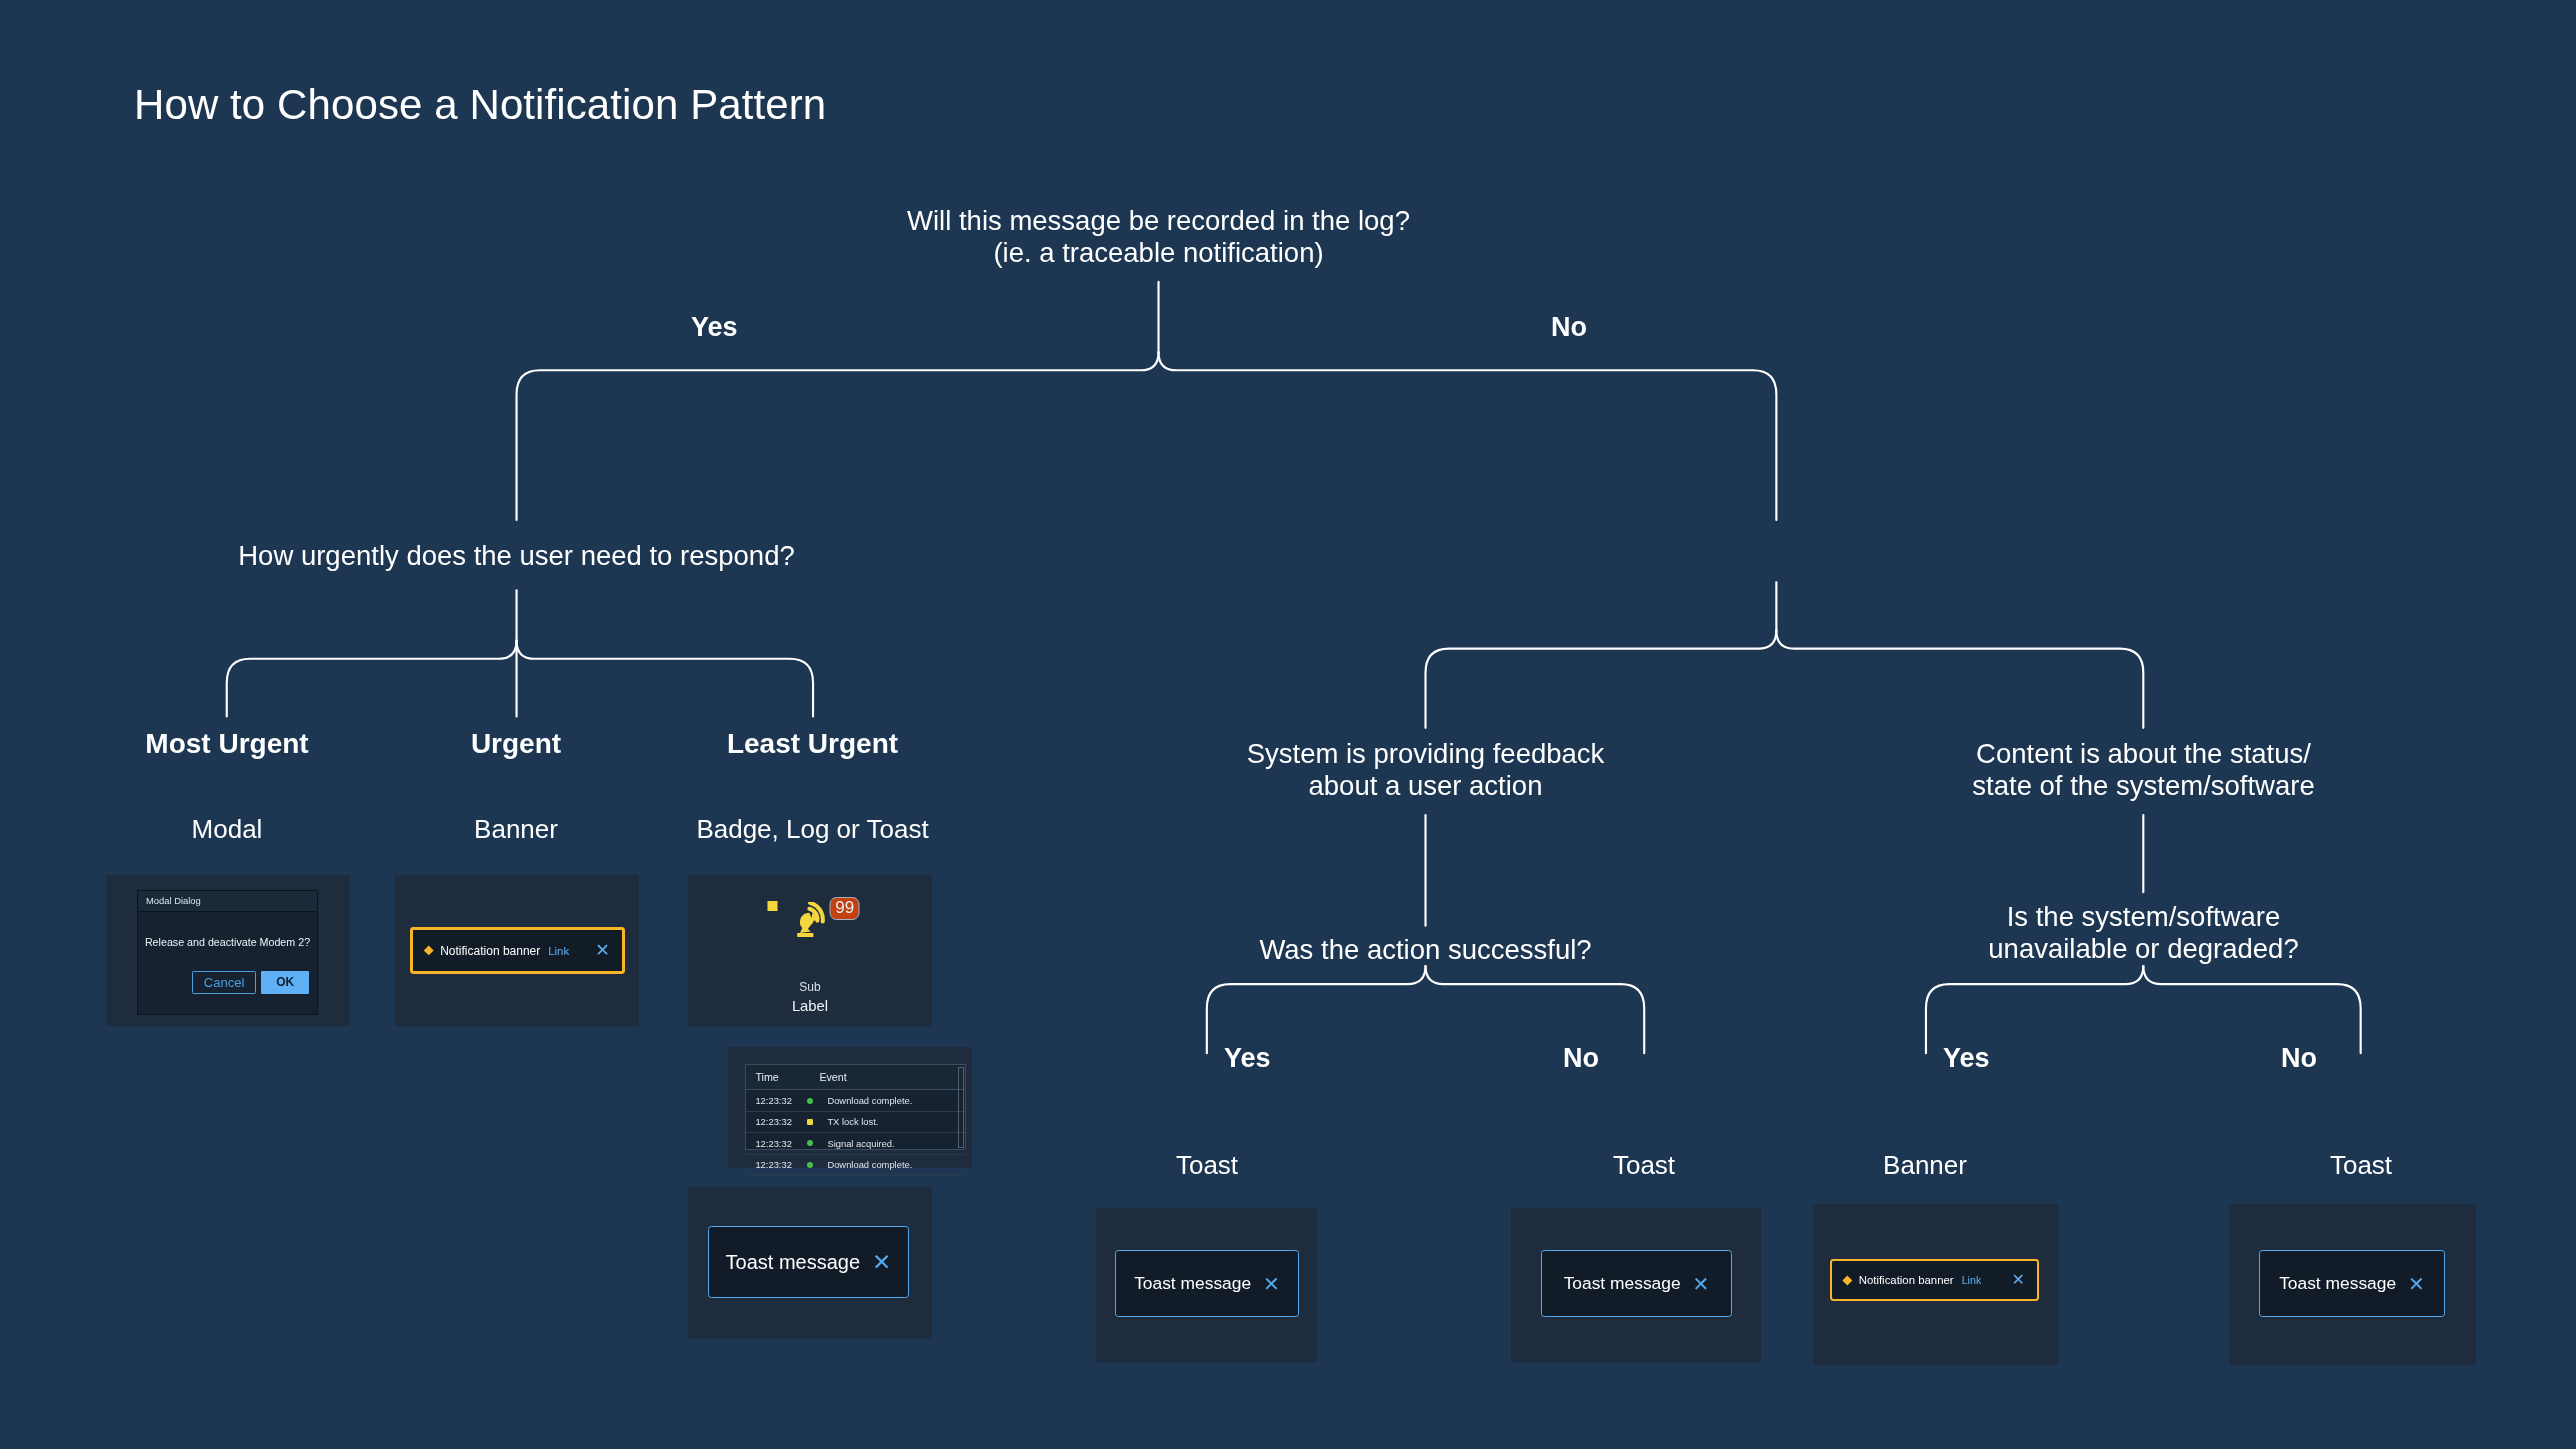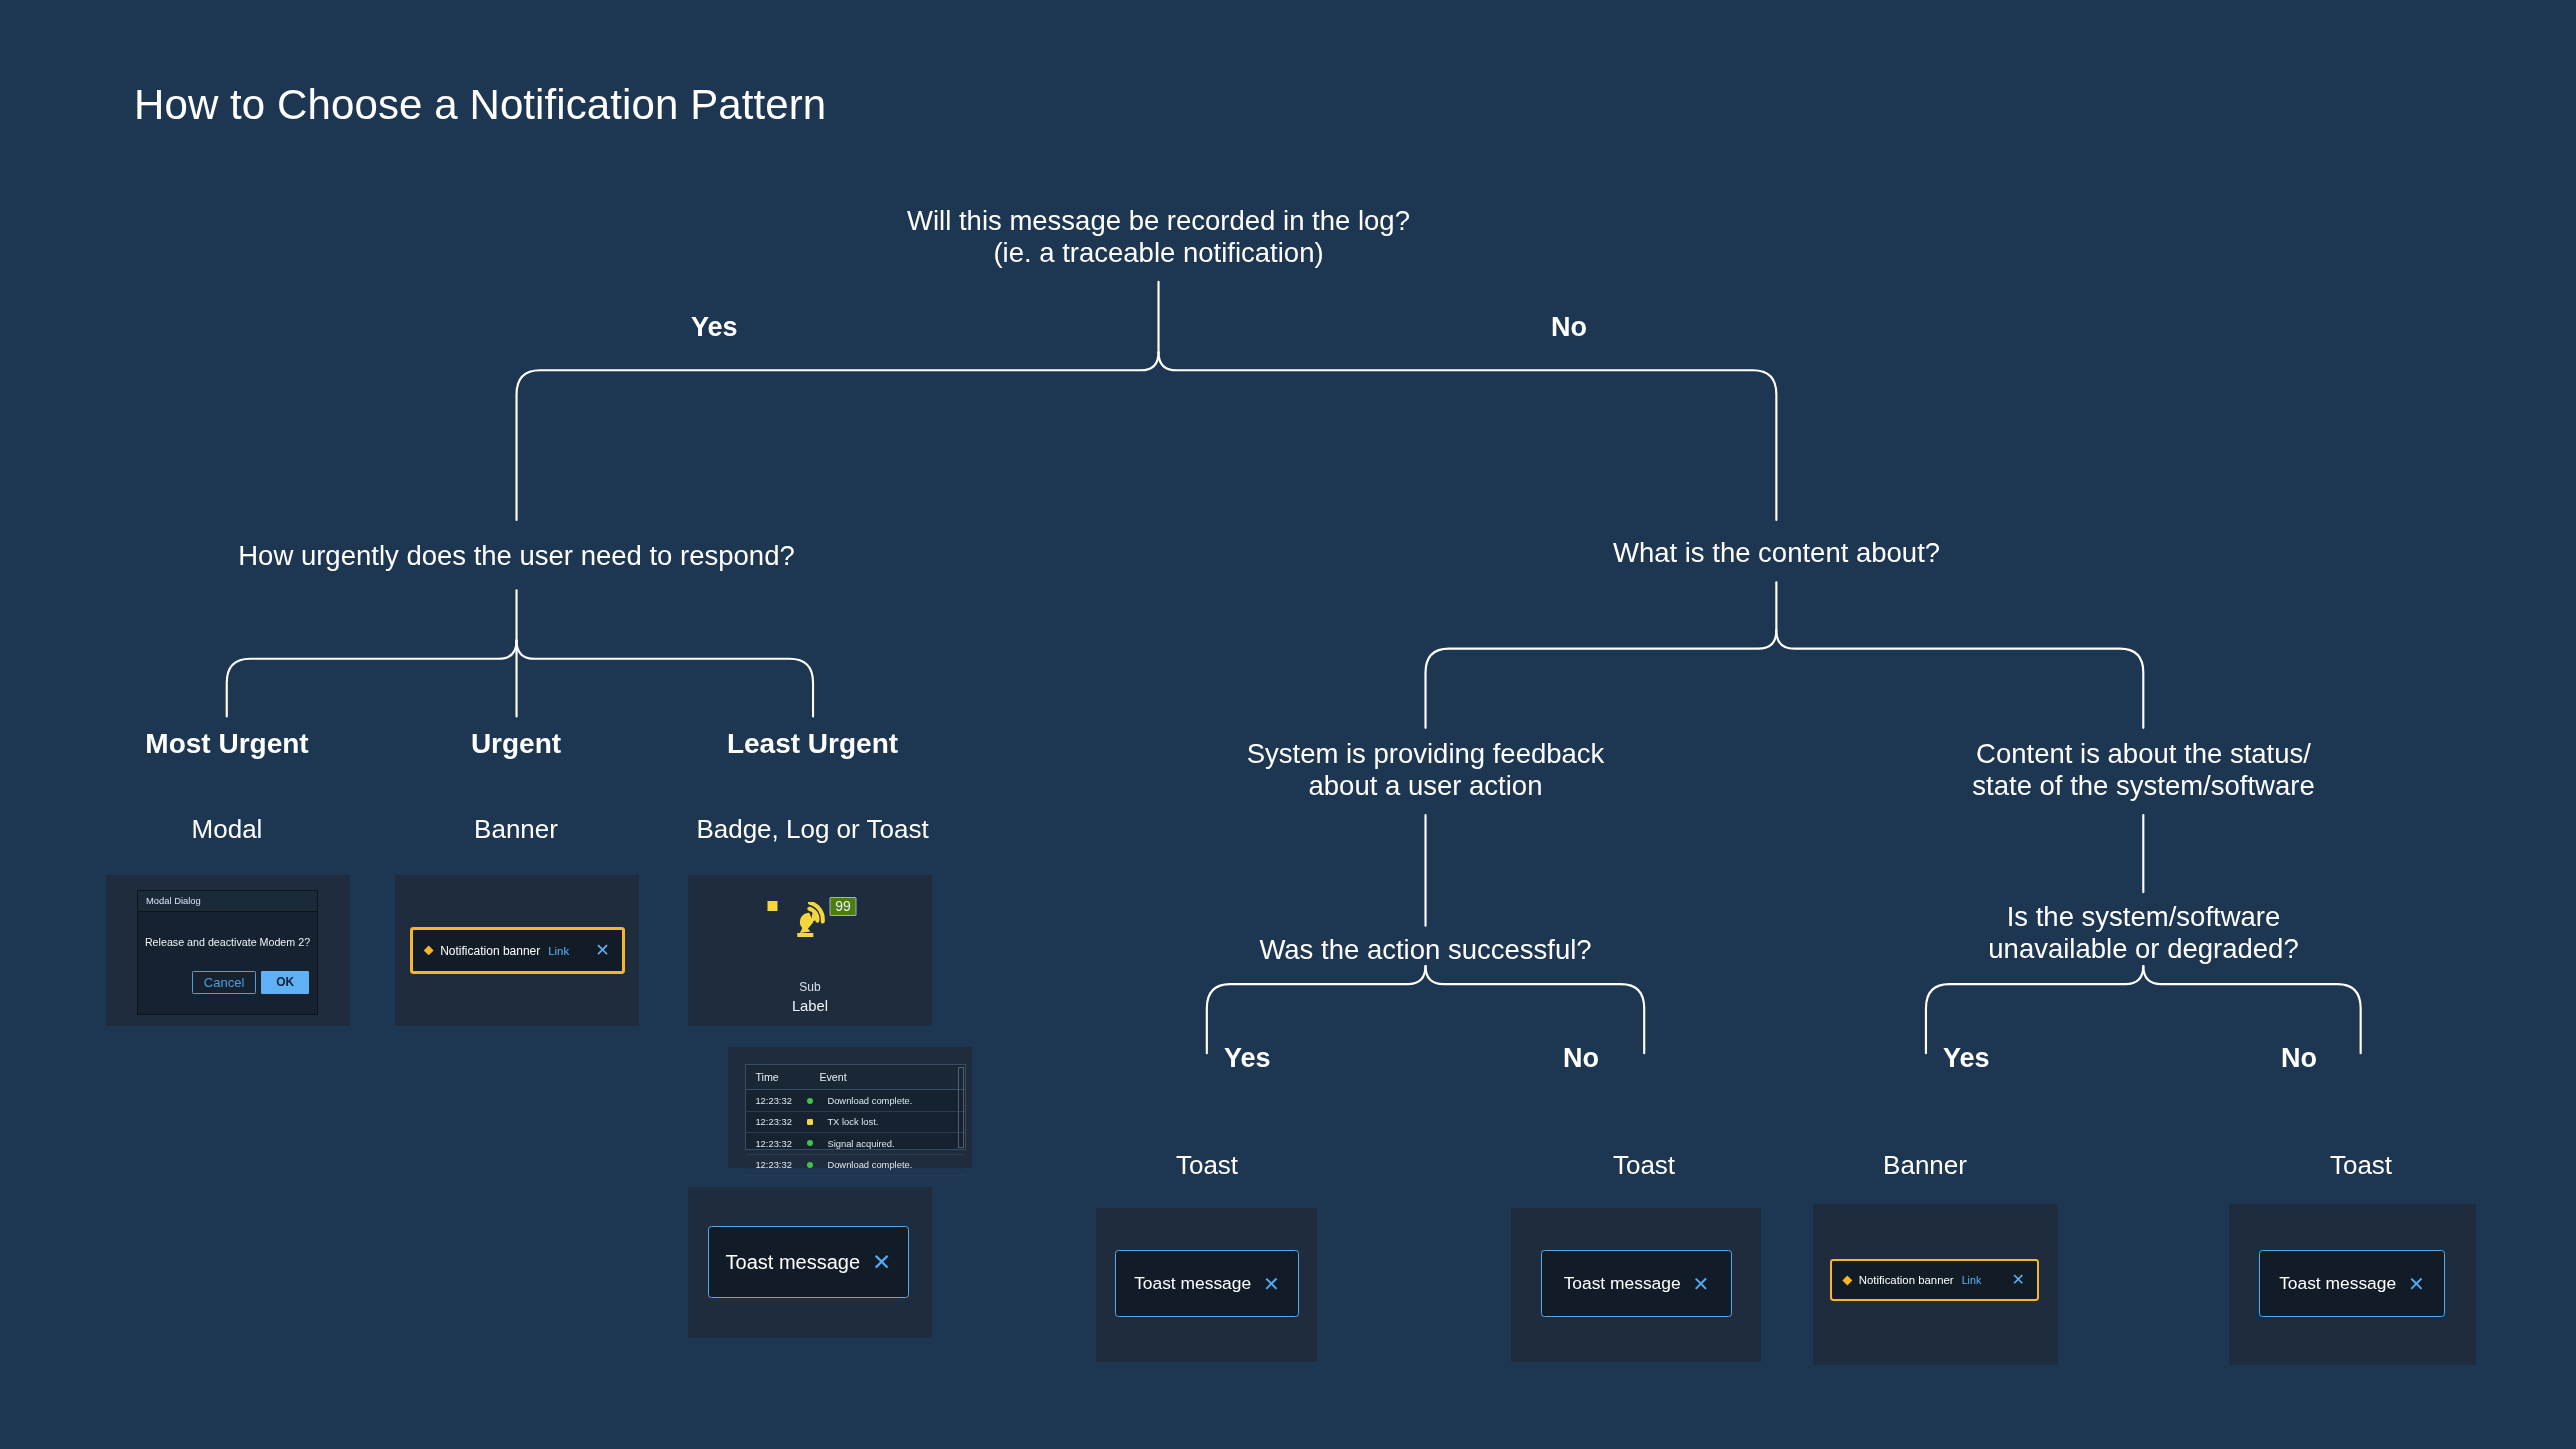--- a/index.html
+++ b/index.html
@@ -91,23 +91,23 @@
   }
   .toast .ttxt { font-size:20px; color:#ffffff; white-space:nowrap; }
   .toast .tx { color:#55a9ee; font-size:23px; line-height:1; font-weight:300; }
 
   
   .badge-wrap { position:absolute; inset:0; }
   .badge-icon-row { position:absolute; left:50%; transform:translateX(-50%); top:23px; width:101px; height:48px; }
   .badge-sq { position:absolute; left:8px; top:2.7px; width:10px; height:10px; background:#f4d73f; }
   .badge-num {
     position:absolute; left:70px; top:-1.3px;
-    border:1.1px solid #9fb4c8; border-radius:1px;
-    background:#4d7c0f; color:#e8eef5;
-    font-size:14px; padding:0.7px 4.7px;
+    border:1.1px solid #9fb4c8; border-radius:7px;
+    background:#c2410c; color:#e8eef5;
+    font-size:17px; padding:0.7px 4.7px;
   }
   .badge-label { position:absolute; left:0; right:0; top:75px; text-align:center; font-size:14.8px; color:#eef3f8;margin-top:48px; }
   .badge-sub   { position:absolute; left:0; right:0; top:105px; text-align:center; font-size:12px; color:#d5e0ea; }
 
   
   .logbox {
     position:absolute; background:#16222f; border:1px solid #3a4e63;
   }
   .log-head {
     display:flex; font-size:10.7px; color:#e4ecf4; padding:6px 0 6px 9.4px;
@@ -262,21 +262,20 @@
     </div>
   </div>
 
   <div class="panel" style="left:688px; top:1187px; width:244px; height:151px;">
     <div class="toast" style="left:20px; top:39px; width:201px; height:72px;">
       <span class="ttxt">Toast message</span>
       <span class="tx">✕</span>
     </div>
   </div>
 
-  <div class="abs qnode" style="left:1441px; top:537px; width:671px;">What is the content about?</div>
 
   <div class="abs qnode" style="left:1157px; top:738px; width:537px;">System is providing feedback
 about a user action</div>
   <div class="abs qnode" style="left:1157px; top:934px; width:537px;">Was the action successful?</div>
   <div class="abs branch-label" style="left:1224px; top:1043px;">Yes</div>
   <div class="abs branch-label" style="left:1563px; top:1043px;">No</div>
 
   <div class="abs outcome-plain" style="left:1073px; top:1150px; width:268px;">Toast</div>
   <div class="abs outcome-plain" style="left:1510px; top:1150px; width:268px;">Toast</div>
 

